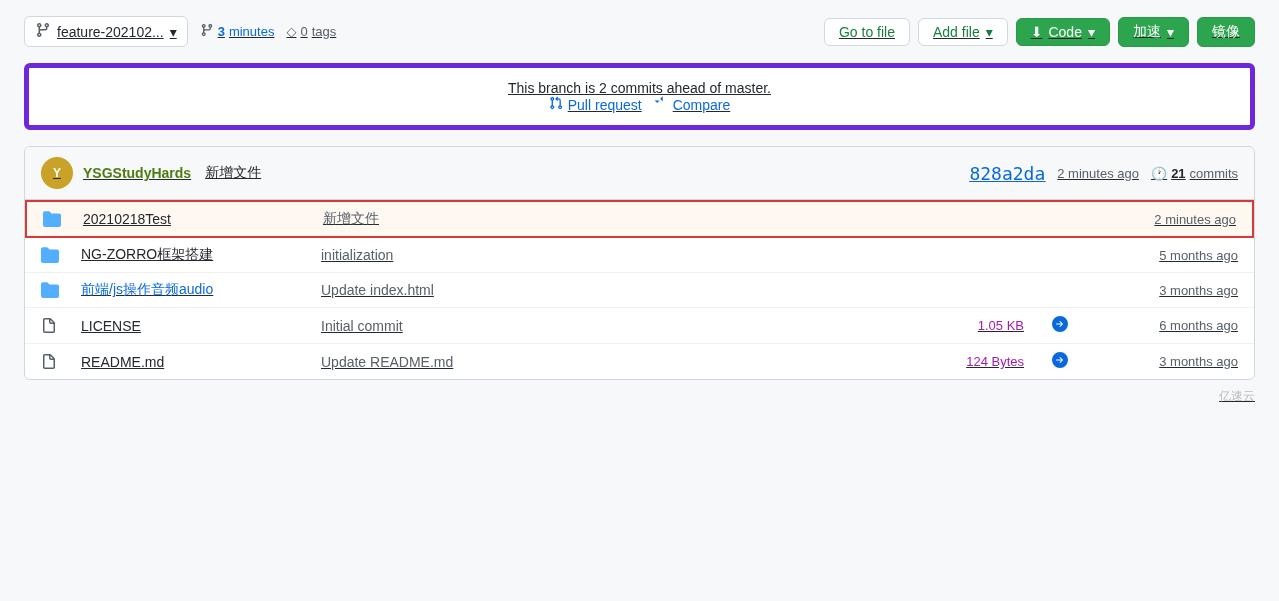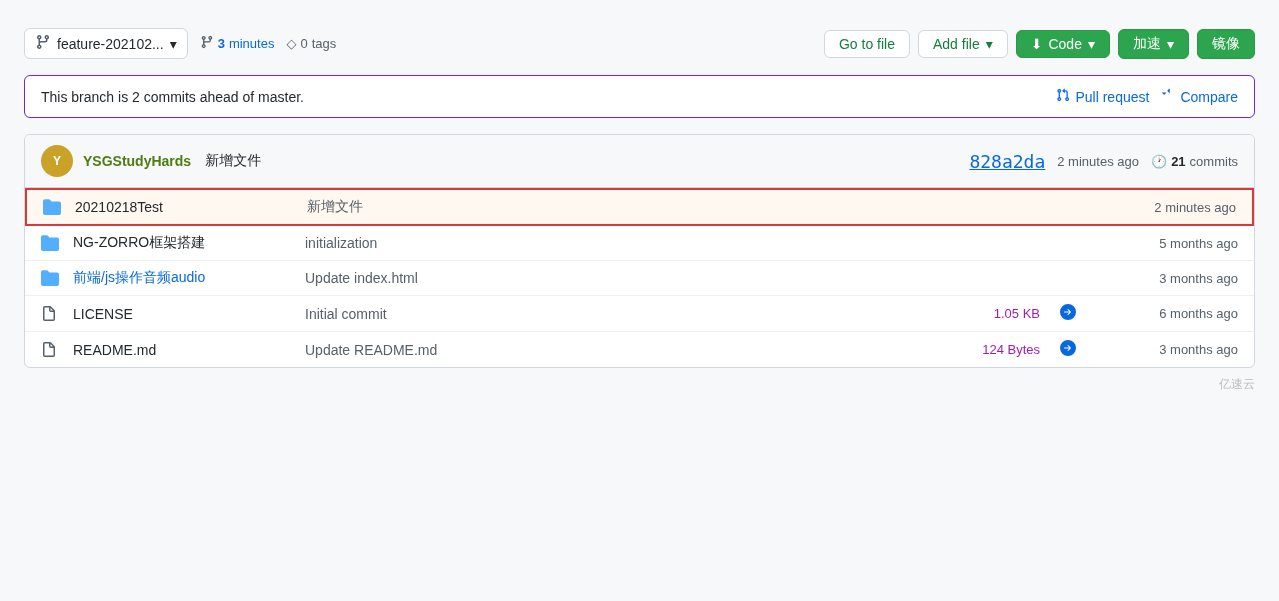--- a/index.html
+++ b/index.html
@@ -5,23 +5,24 @@
     * { box-sizing: border-box; margin: 0; padding: 0; }
     body {
       font-family: -apple-system, BlinkMacSystemFont, "Segoe UI", Helvetica, Arial, sans-serif;
       font-size: 14px;
       background: #f6f8fa;
       color: #24292e;
     }
 
     .container {
       max-width: 1279px;
-      margin: 16px auto;
+      margin: 4px auto;
       padding: 12px 24px;
       background: #f6f8fa;
+      text-decoration: underline;
     }
 
     
     .toolbar {
       display: flex;
       align-items: center;
       gap: 12px;
       margin-bottom: 16px;
     }
 
@@ -78,29 +79,30 @@
 
     .btn-green {
       background: #2da44e;
       border-color: #2c974b;
       color: #fff;
     }
 
     
     .branch-info-bar {
       background: #fff;
-      border: 1px solid #6d28d9;
+      border: 5px solid #6d28d9;
       border-radius: 6px;
       padding: 12px 16px;
       display: flex;
       align-items: center;
       justify-content: space-between;
       margin-bottom: 16px;
       font-size: 14px;
       color: #24292e;
+      flex-direction: column;
     }
 
     .branch-info-actions {
       display: flex;
       align-items: center;
       gap: 12px;
     }
 
     .branch-info-actions a {
       display: flex;
@@ -181,21 +183,21 @@
     .commits-link strong {
       color: #24292e;
     }
 
     
     .file-row {
       display: flex;
       align-items: center;
       padding: 8px 16px;
       border-bottom: 1px solid #f0f0f0;
-      gap: 12px;
+      gap: 20px;
     }
 
     .file-row:last-child {
       border-bottom: none;
     }
 
     .file-row.highlighted {
       background: #fff8f0;
       border: 2px solid #d73a3a;
       border-radius: 0;

